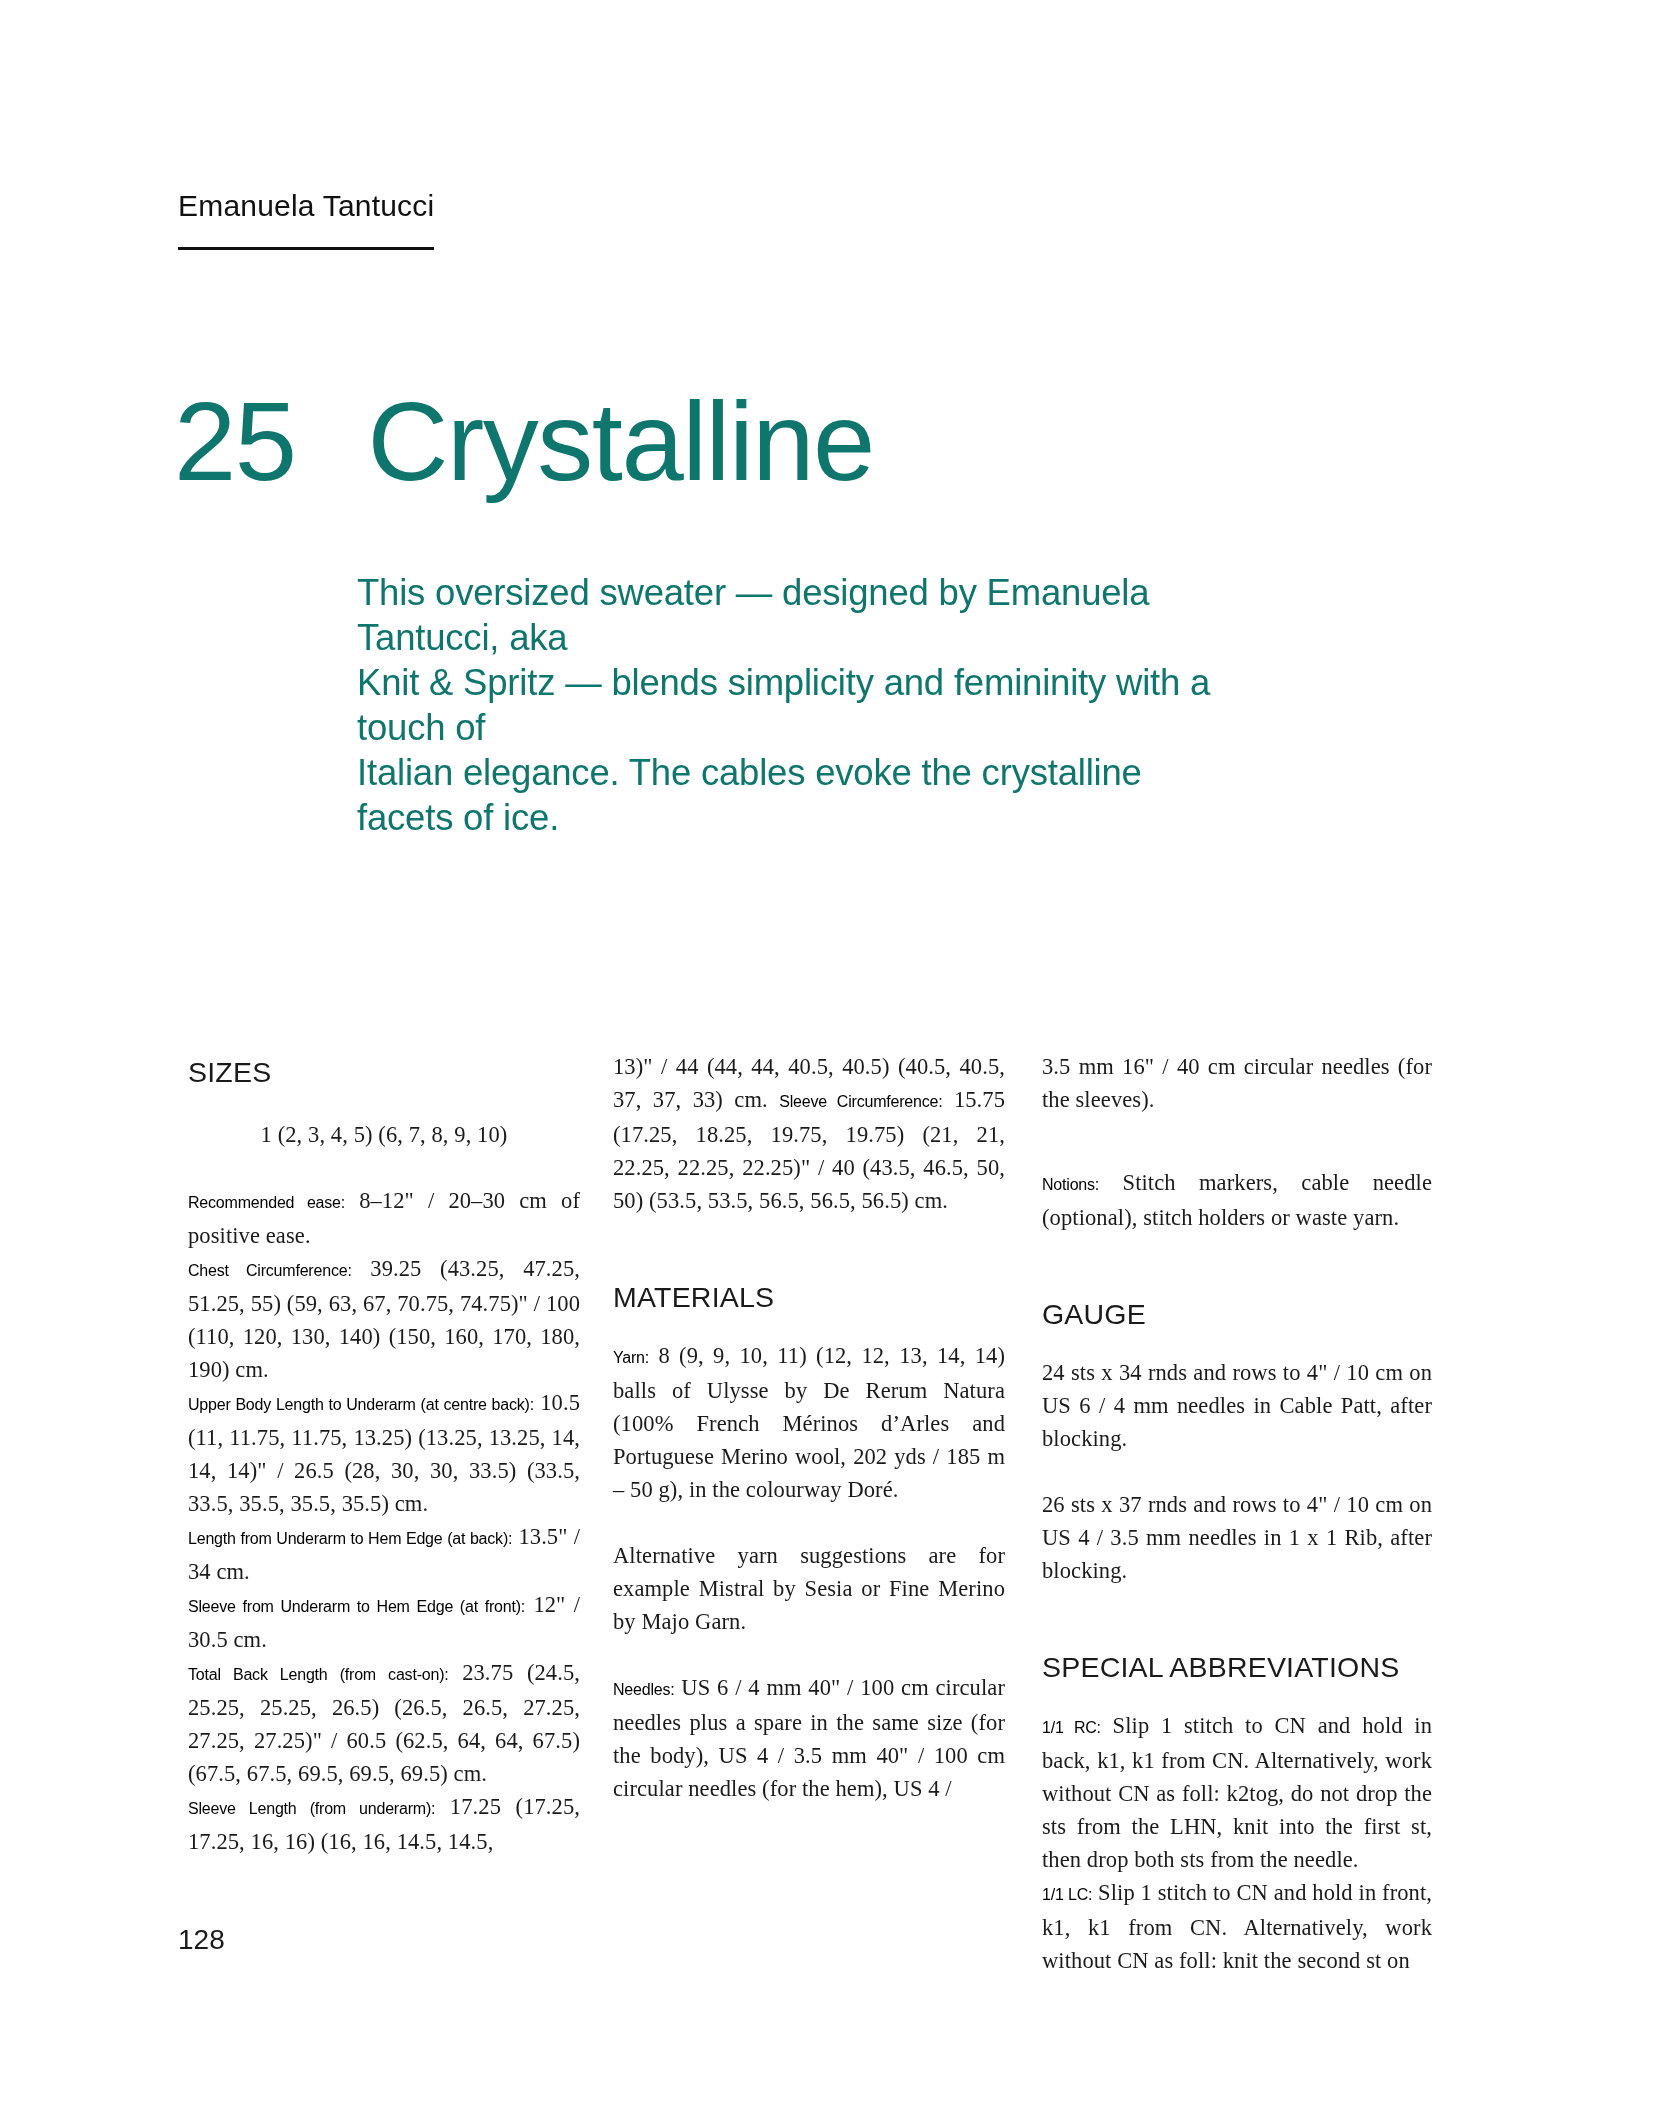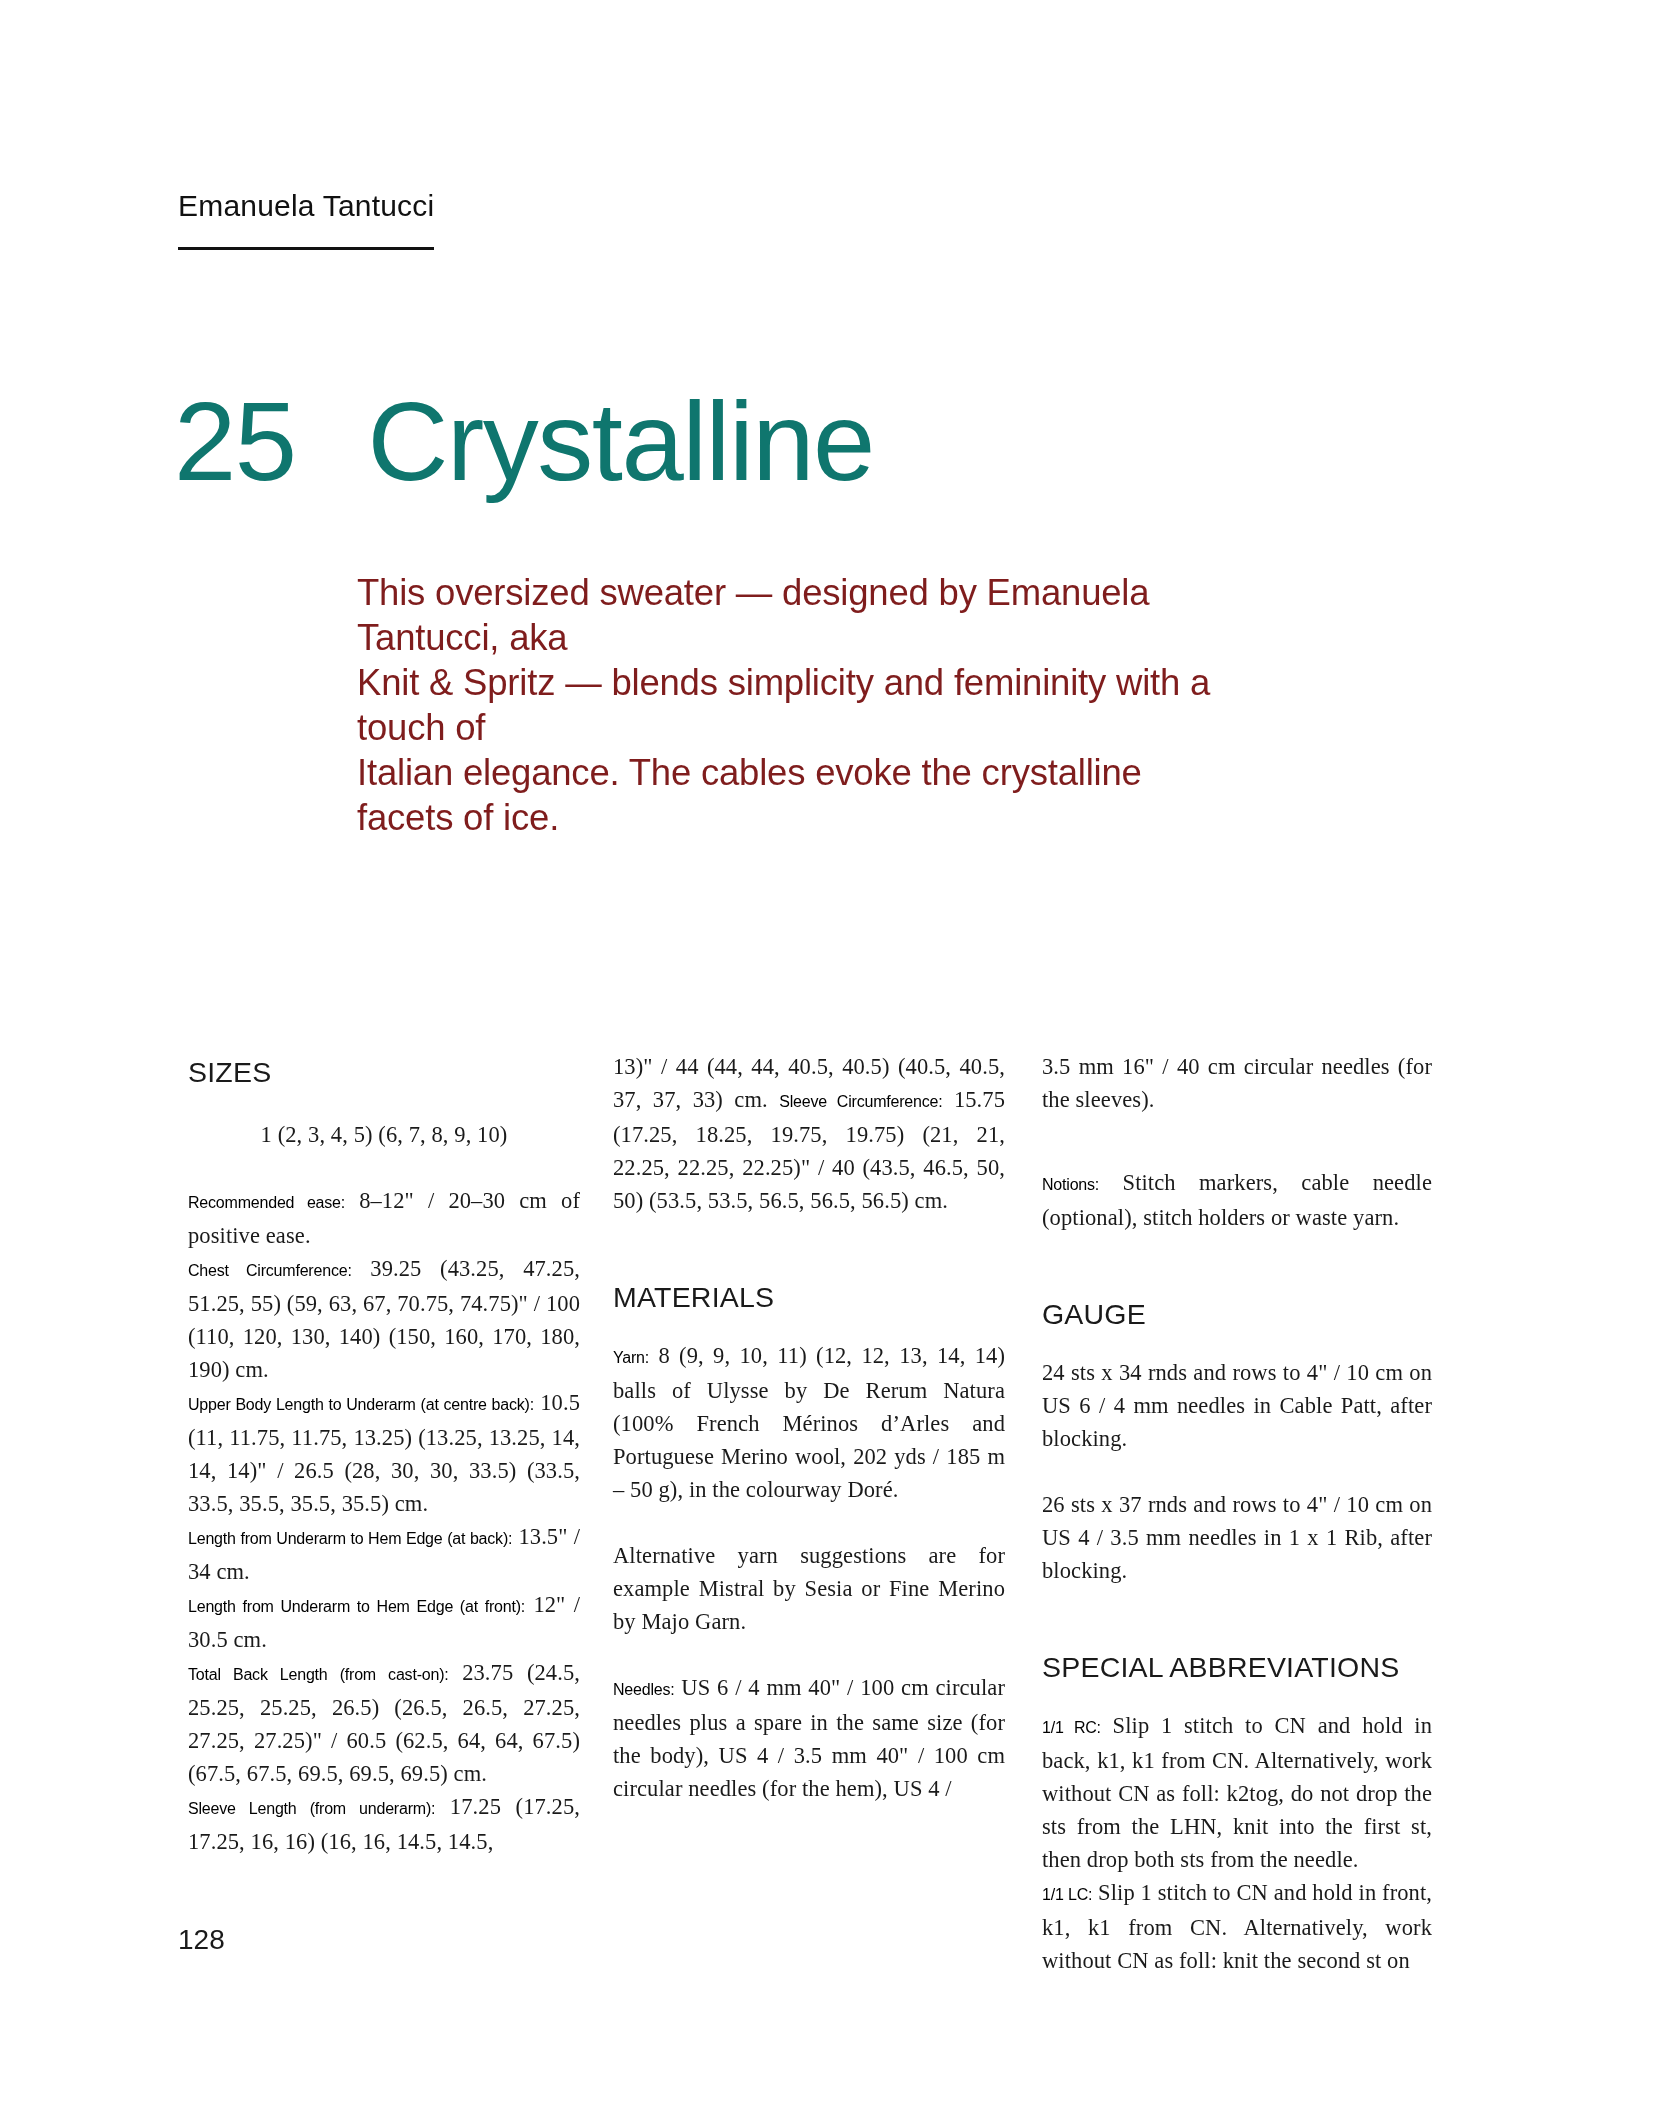--- a/index.html
+++ b/index.html
@@ -18,21 +18,21 @@
   .title{
     position:absolute;left:174px;top:378px;
     font-family:Liberation Sans, sans-serif;
     font-size:112px;line-height:1.15;font-weight:400;
     letter-spacing:-1.5px;color:#0f766e;white-space:nowrap;
   }
   .title-num{margin-right:72px;}
   .intro{
     position:absolute;left:357px;top:570px;width:860px;
     font-family:"Liberation Sans",sans-serif;
-    font-size:36.5px;line-height:45px;letter-spacing:-.2px;color:#7f1d1d;
+    font-size:36.5px;line-height:45px;letter-spacing:-.2px;color:#0f766e;
   }
   
   .col{
     position:absolute;top:1046px;width:392px;
     font-size:22.5px;line-height:33px;color:#1a1a1a;
     letter-spacing:.1px;
   }
   .col1{left:188px;}
   .col2{left:613px;}
   .col3{left:1042px;width:390px;}
@@ -77,21 +77,21 @@
     <h2 class="first">SIZES</h2>
 
     <p class="nj mt-line">1 (2, 3, 4, 5) (6, 7, 8, 9, 10)</p>
 
     <p class="mt-para"><span class="lbl">Recommended ease:</span> <span>8–12" / 20–30 cm of positive ease.</span></p>
 
 
     <p><span class="lbl">Chest Circumference:</span> <span>39.25 (43.25, 47.25, 51.25, 55) (59, 63, 67, 70.75, 74.75)" / 100 (110, 120, 130, 140) (150, 160, 170, 180, 190) cm.</span></p>
     <p><span class="lbl">Upper Body Length to Underarm (at centre back):</span> <span>10.5 (11, 11.75, 11.75, 13.25) (13.25, 13.25, 14, 14, 14)" / 26.5 (28, 30, 30, 33.5) (33.5, 33.5, 35.5, 35.5, 35.5) cm.</span></p>
     <p><span class="lbl">Length from Underarm to Hem Edge (at back):</span> <span>13.5" / 34 cm.</span></p>
-    <p><span class="lbl">Length from Underarm to Hem Edge (at front):</span> <span>12" / 30.5 cm.</span></p>
+    <p><span class="lbl">Sleeve from Underarm to Hem Edge (at front):</span> <span>12" / 30.5 cm.</span></p>
     <p><span class="lbl">Total Back Length (from cast-on):</span> <span>23.75 (24.5, 25.25, 25.25, 26.5) (26.5, 26.5, 27.25, 27.25, 27.25)" / 60.5 (62.5, 64, 64, 67.5) (67.5, 67.5, 69.5, 69.5, 69.5) cm.</span></p>
     <p><span class="lbl">Sleeve Length (from underarm):</span> <span>17.25 (17.25, 17.25, 16, 16) (16, 16, 14.5, 14.5,</span></p>
   </div>
 
   <div class="col col2">
     <p style="margin-top:4px"><span>13)" / 44 (44, 44, 40.5, 40.5) (40.5, 40.5, 37, 37, 33) cm.</span> <span class="lbl">Sleeve Circumference:</span> <span>15.75 (17.25, 18.25, 19.75, 19.75) (21, 21, 22.25, 22.25, 22.25)" / 40 (43.5, 46.5, 50, 50) (53.5, 53.5, 56.5, 56.5, 56.5) cm.</span></p>
 
     <h2>MATERIALS</h2>
 
     <p><span class="lbl">Yarn:</span> <span>8 (9, 9, 10, 11) (12, 12, 13, 14, 14) balls of Ulysse by De Rerum Natura (100% French Mérinos d’Arles and Portuguese Merino wool, 202 yds / 185 m – 50 g), in the colourway Doré.</span></p>

